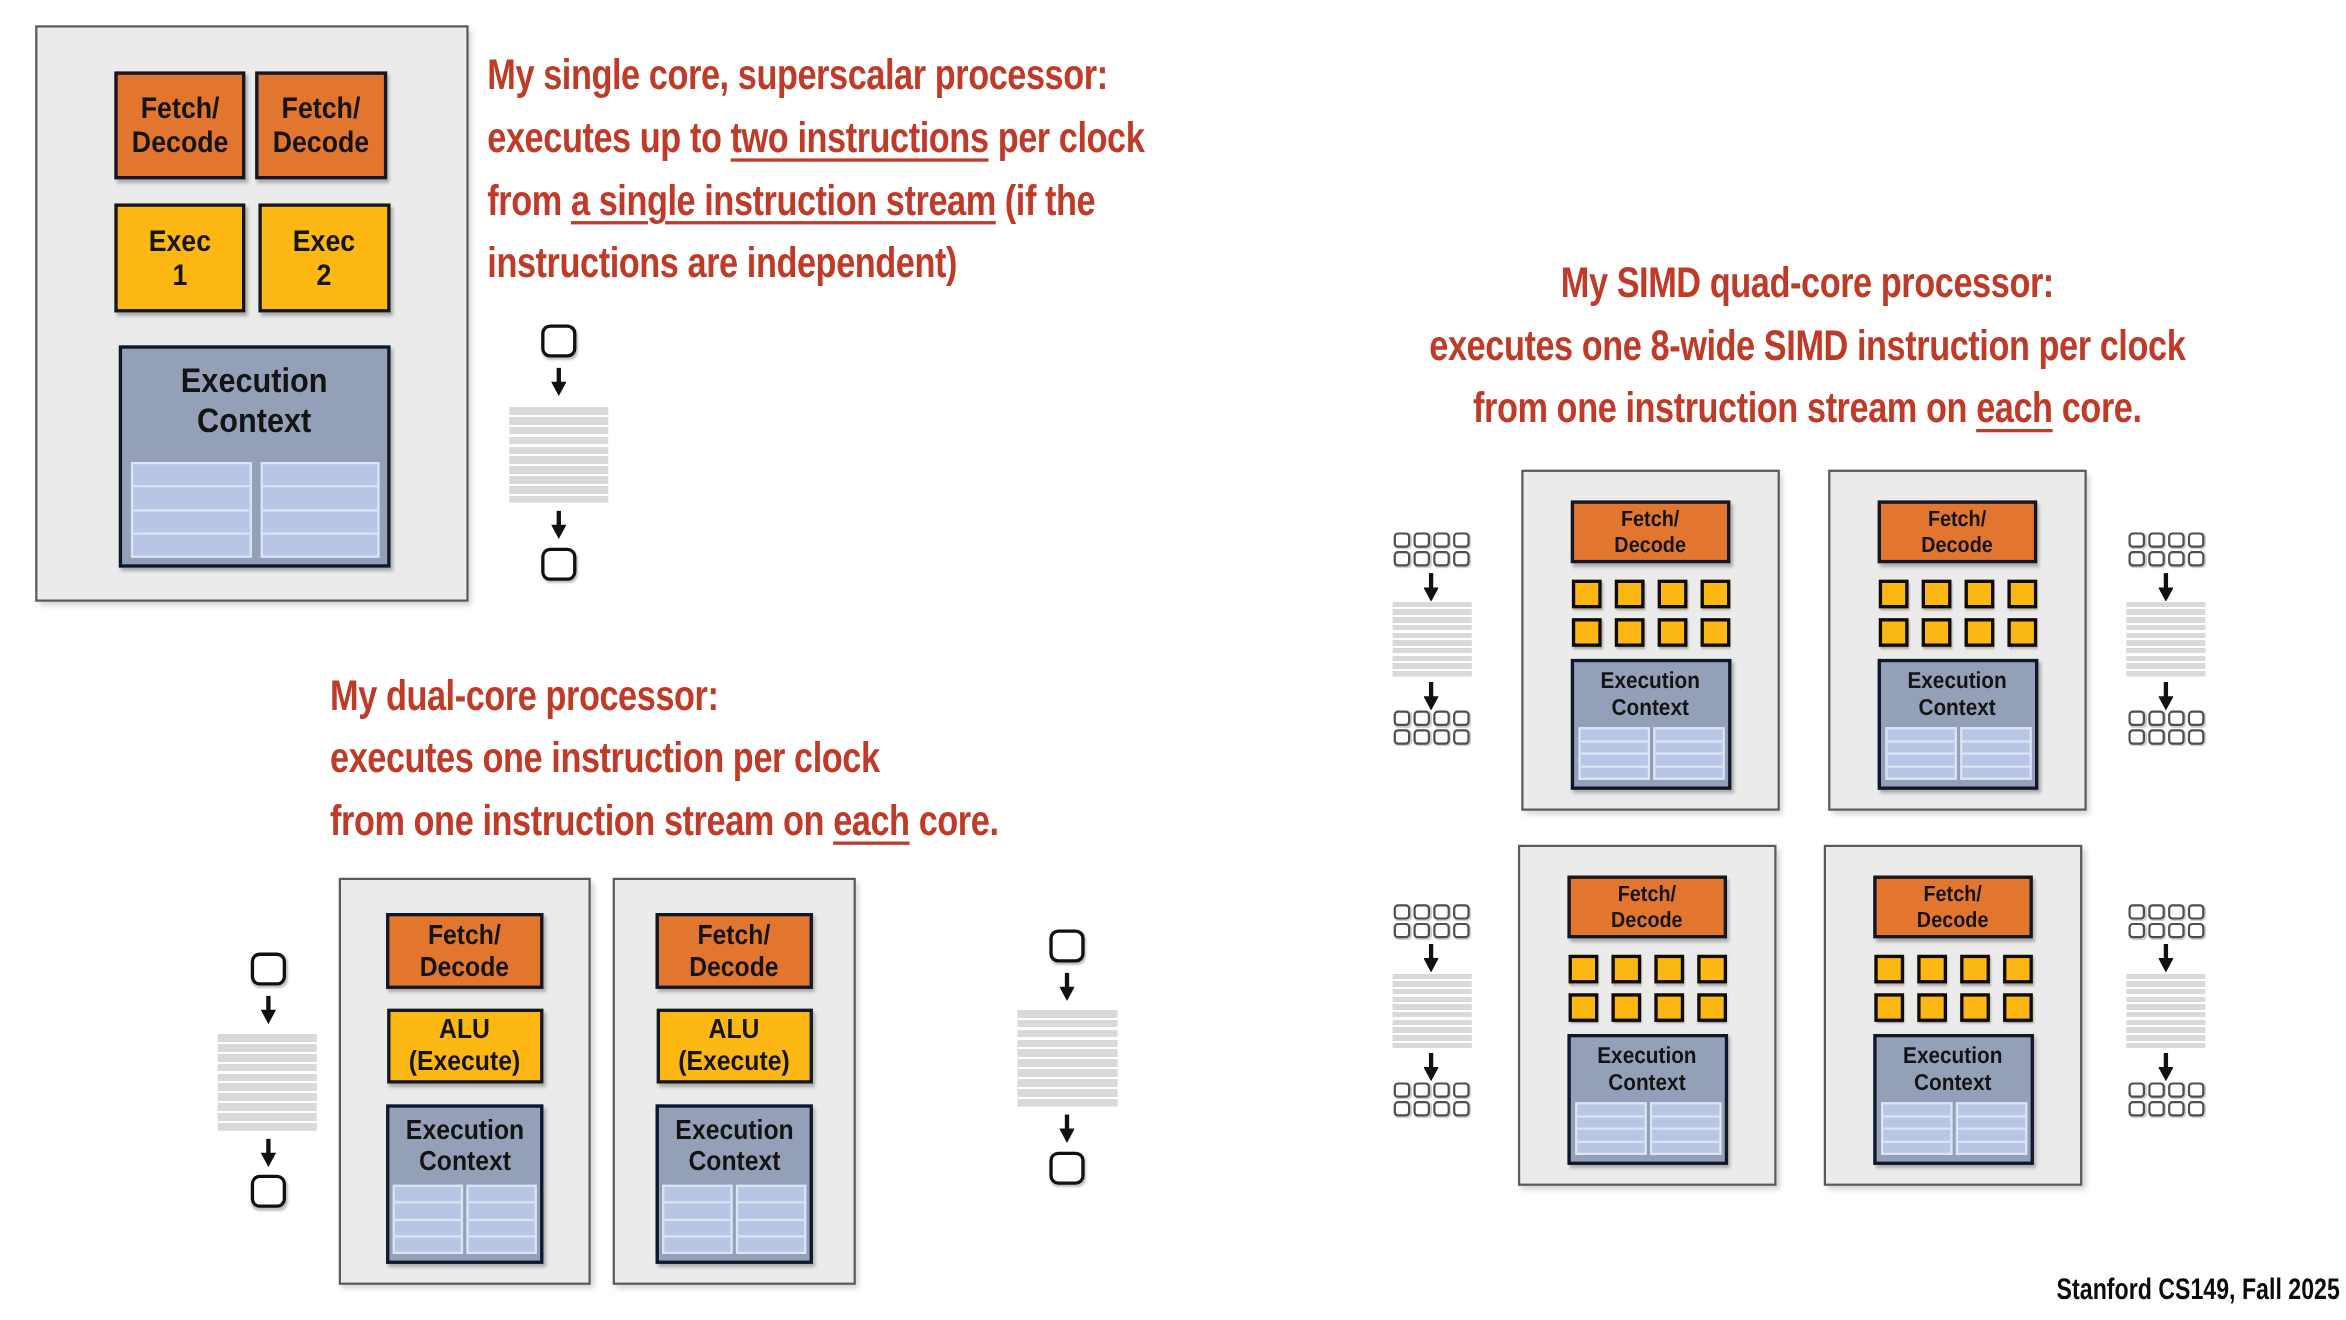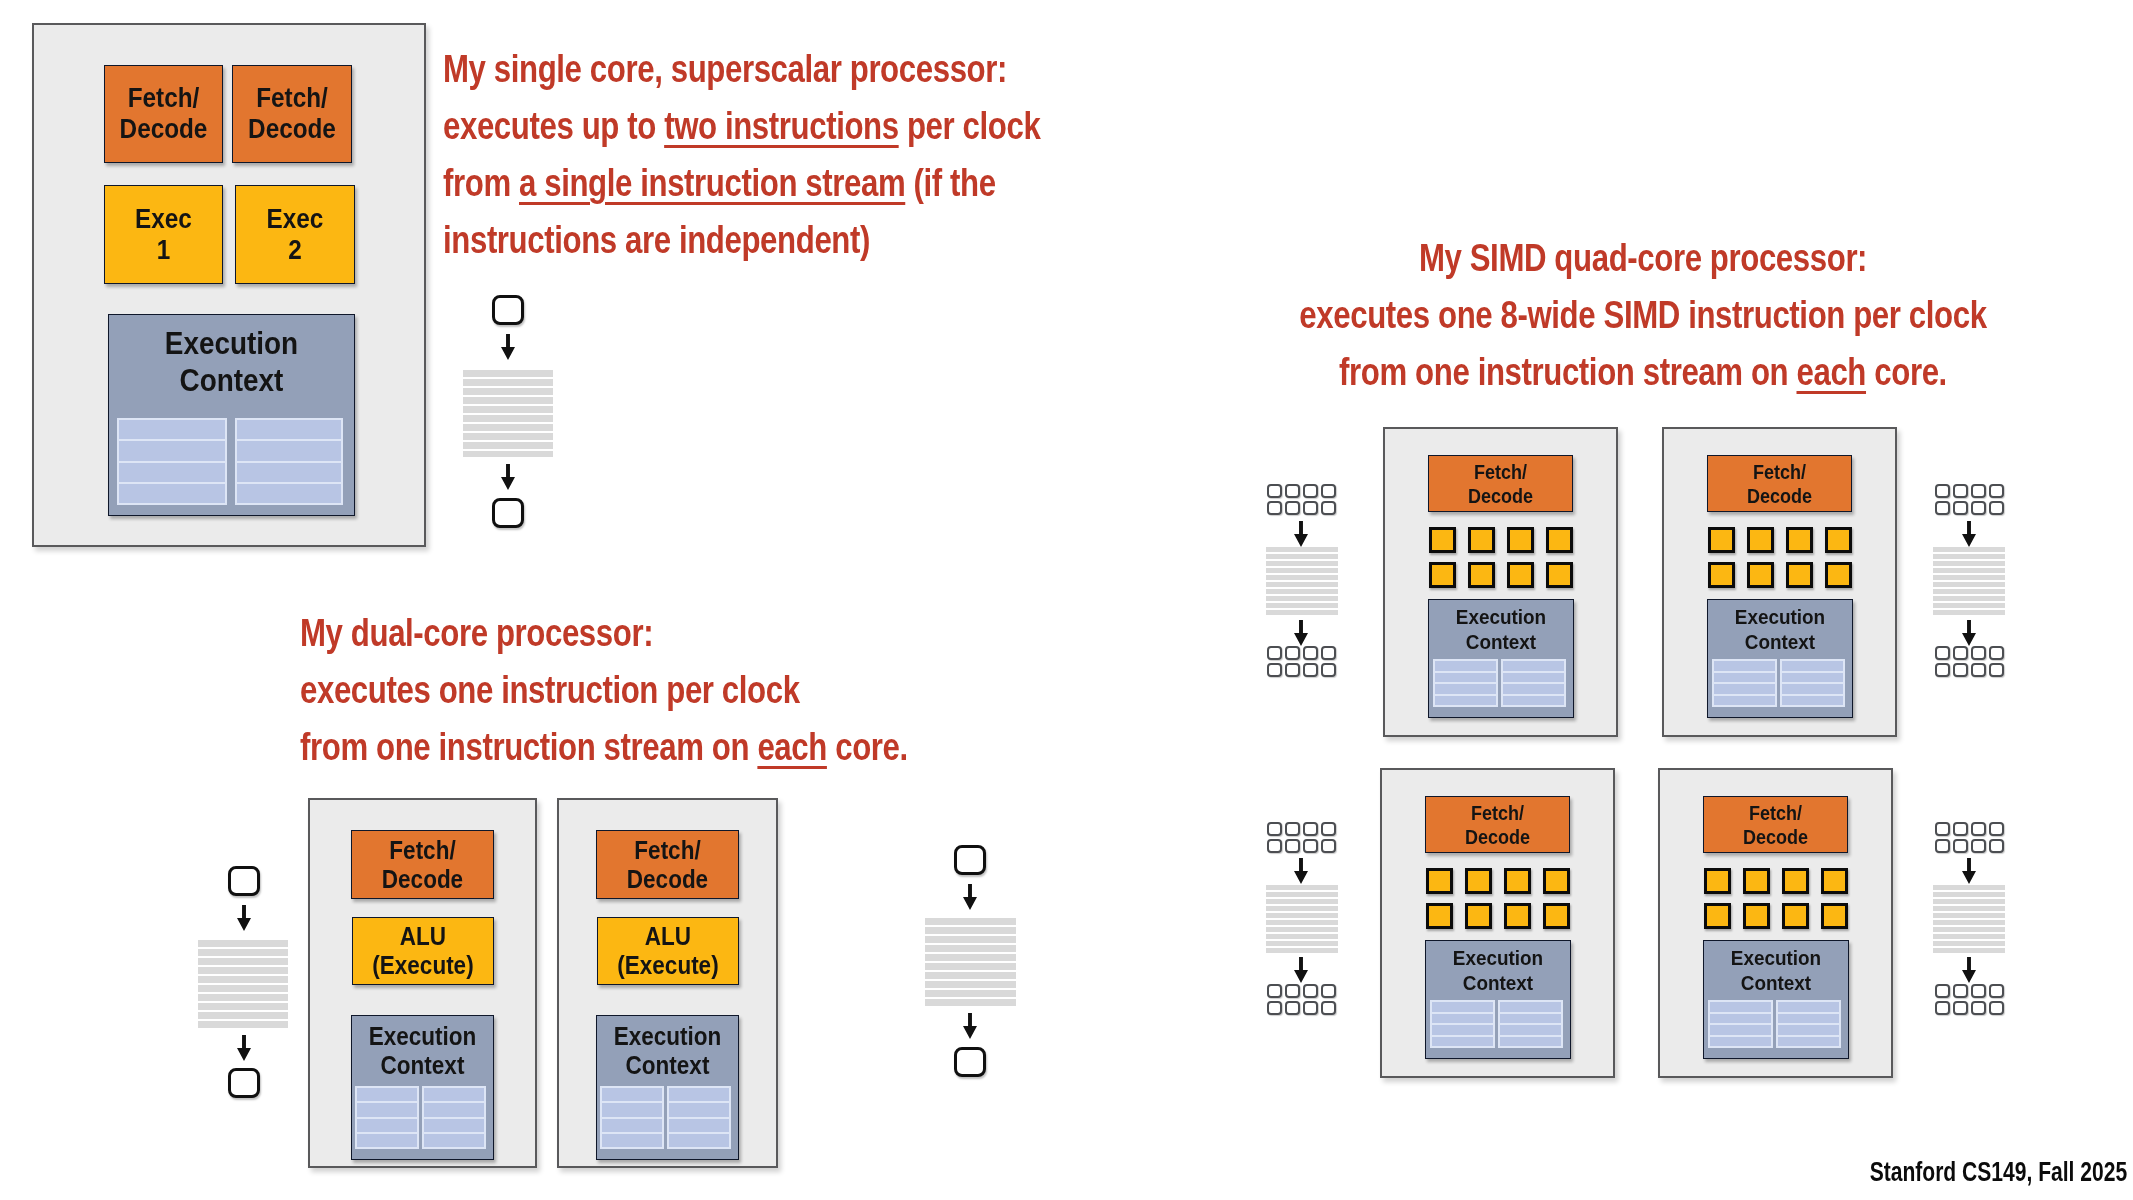--- a/index.html
+++ b/index.html
@@ -4,22 +4,22 @@
 <style>
   html,body{margin:0;padding:0;background:#fff;}
   body{font-family:"Liberation Sans","DejaVu Sans",sans-serif;}
   #canvas{position:relative;width:2133px;height:1200px;background:#fff;overflow:hidden;}
 
   
   .panel{position:absolute;background:var(--panel-bg,#EBEBEB);border:2px solid var(--panel-border,#59595B);
          box-sizing:border-box;box-shadow:3px 4px 5px rgba(0,0,0,.18);}
 
   
-  .block{position:absolute;border:1px solid #0f172a;box-sizing:border-box;
-         display:flex;flex-direction:column;justify-content:center;
+  .block{position:absolute;border:3px solid #0f172a;box-sizing:border-box;
+         display:flex;flex-direction:column;align-items:center;justify-content:center;
          box-shadow:2px 3px 3px rgba(0,0,0,.28);}
   .orange{background:var(--orange,#E2762F);}
   .yellow{background:var(--yellow,#FCB712);}
   .slate{background:var(--slate,#93A0B8);}
 
   .blabel{font-weight:bold;color:#141414;text-align:center;transform:scaleX(.9);}
   .blabel span{display:block;}
   .l27{font-size:27px;line-height:31px;}
   .l31{font-size:31px;line-height:37px;}
   .l25{font-size:25px;line-height:29px;}
@@ -37,21 +37,21 @@
   
   .core{position:absolute;background:var(--panel-bg,#EBEBEB);border:2px solid var(--panel-border,#59595B);
         box-sizing:border-box;box-shadow:3px 4px 5px rgba(0,0,0,.18);
         display:flex;flex-direction:column;align-items:center;}
   .core .block{position:relative;flex:none;}
   .core .ec{position:relative;}
 
   
   .dual-core{padding-top:30px;}
   .dual-core .fd{width:143px;height:69px;margin-bottom:18px;}
-  .dual-core .alu{width:142px;height:68px;margin-bottom:30px;}
+  .dual-core .alu{width:142px;height:68px;margin-bottom:19px;}
   .dual-core .ec{width:143px;height:145px;padding-top:6px;}
 
   
   .simd-core{padding-top:26px;}
   .simd-core .fd{width:145px;height:57px;margin-bottom:15px;}
   .simd-core .ec{width:146px;height:119px;padding-top:4px;}
   .alu-grid{display:grid;grid-template-columns:repeat(4,27px);grid-template-rows:repeat(2,26px);
             column-gap:12px;row-gap:9px;margin-bottom:11px;}
   .alu-sq{background:var(--yellow,#FCB712);border:3px solid #0b0b0b;box-sizing:border-box;
           box-shadow:1px 2px 2px rgba(0,0,0,.3);}

